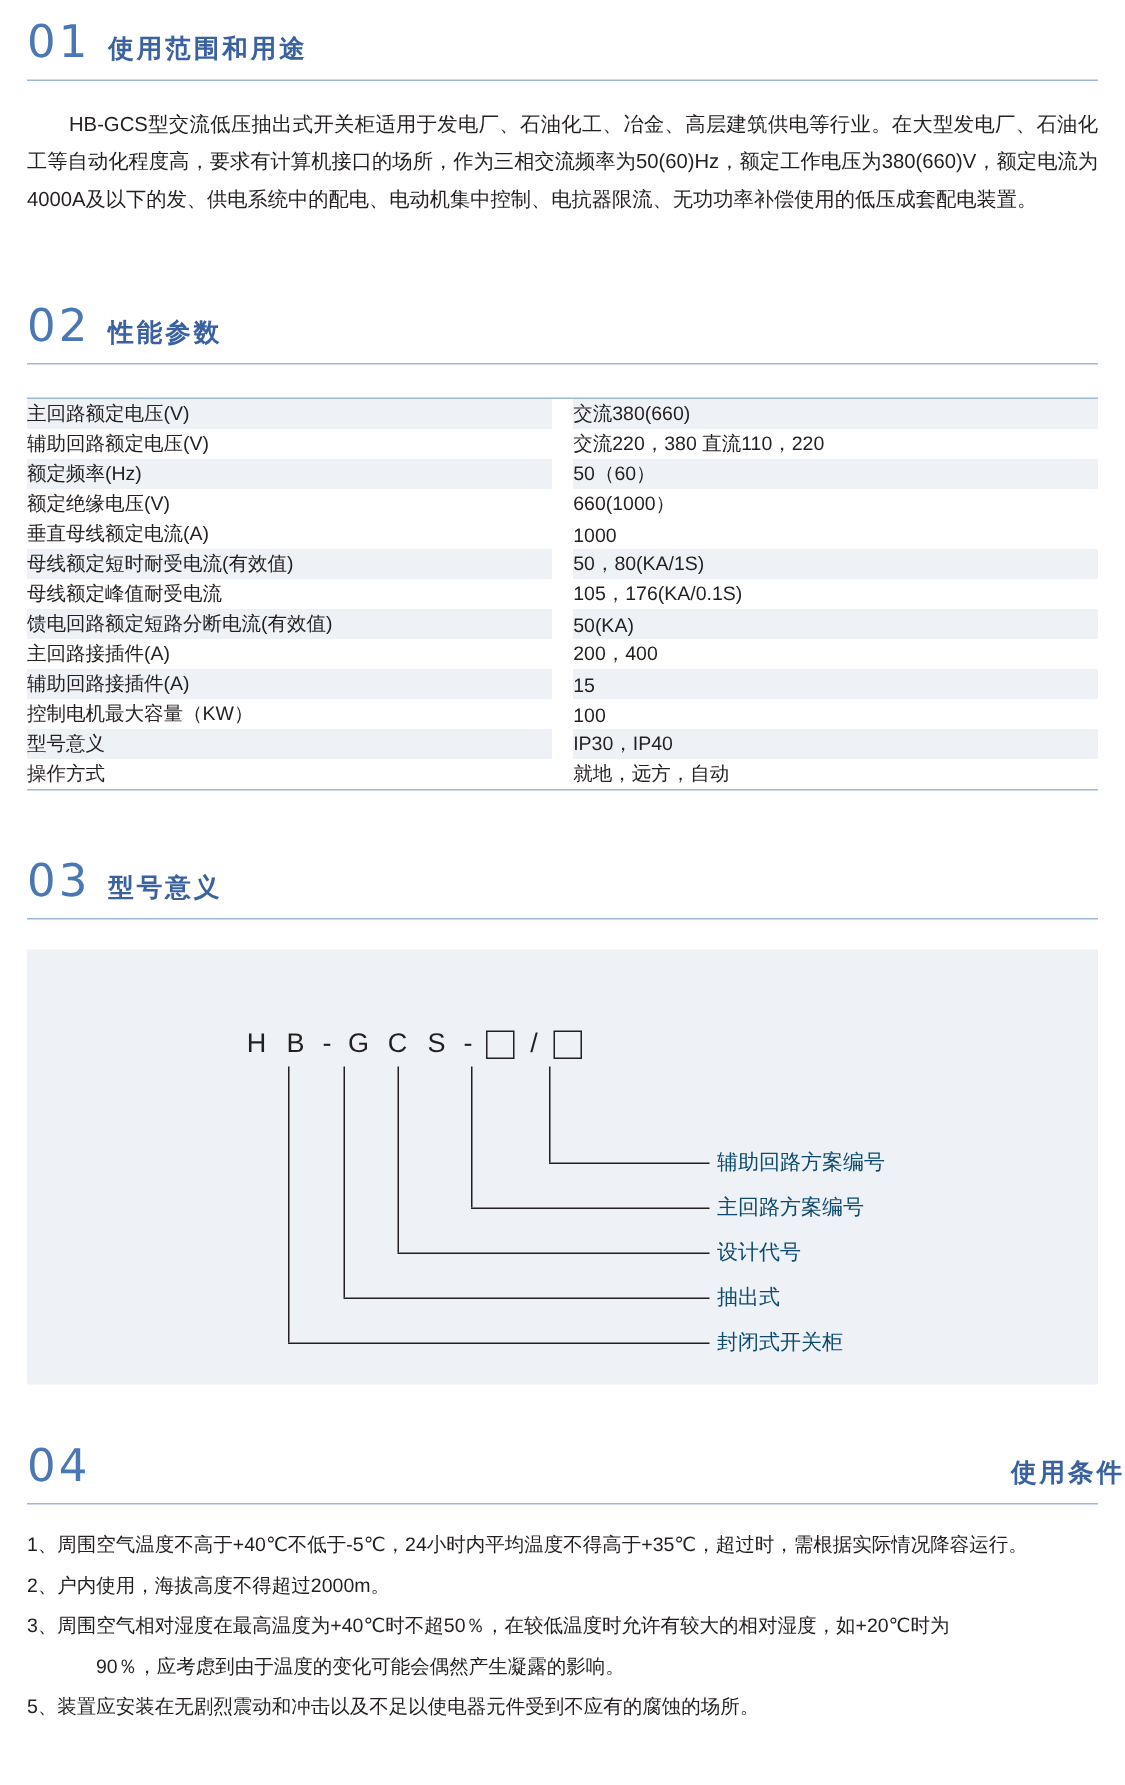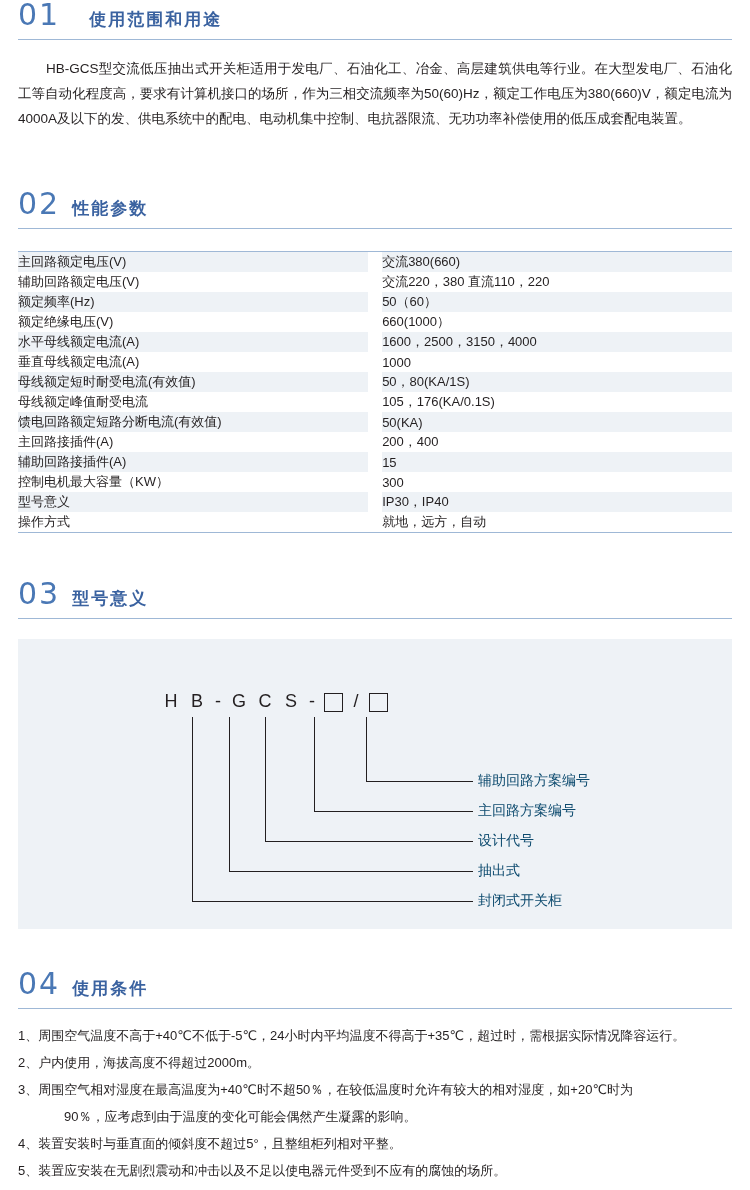--- a/index.html
+++ b/index.html
@@ -147,21 +147,21 @@
   }
   .cond-sub {
     padding-left: 46px;
   }
 </style>
 </head>
 <body>
 
 <div class="page">
 
-  <div class="sec-head" style="gap:17px;">
+  <div class="sec-head" style="margin-top:14px;">
     <div class="sec-num">01</div>
     <div class="sec-title">使用范围和用途</div>
   </div>
   <div class="sec-rule"></div>
 
   <p class="para">HB-GCS型交流低压抽出式开关柜适用于发电厂、石油化工、冶金、高层建筑供电等行业。在大型发电厂、石油化工等自动化程度高，要求有计算机接口的场所，作为三相交流频率为50(60)Hz，额定工作电压为380(660)V，额定电流为4000A及以下的发、供电系统中的配电、电动机集中控制、电抗器限流、无功功率补偿使用的低压成套配电装置。</p>
 
   <div class="sec-head" style="margin-top:58px;">
     <div class="sec-num">02</div>
     <div class="sec-title">性能参数</div>
@@ -185,25 +185,20 @@
         <tr class="odd">
           <td class="k">额定频率(Hz)</td>
           <td class="gap"></td>
           <td class="v">50（60）</td>
         </tr>
         <tr class="even">
           <td class="k">额定绝缘电压(V)</td>
           <td class="gap"></td>
           <td class="v">660(1000）</td>
         </tr>
-        <tr class="odd">
-          <td class="k">水平母线额定电流(A)</td>
-          <td class="gap"></td>
-          <td class="v">1600，2500，3150，4000</td>
-        </tr>
         <tr class="even">
           <td class="k">垂直母线额定电流(A)</td>
           <td class="gap"></td>
           <td class="v">1000</td>
         </tr>
         <tr class="odd">
           <td class="k">母线额定短时耐受电流(有效值)</td>
           <td class="gap"></td>
           <td class="v">50，80(KA/1S)</td>
         </tr>
@@ -223,21 +218,21 @@
           <td class="v">200，400</td>
         </tr>
         <tr class="odd">
           <td class="k">辅助回路接插件(A)</td>
           <td class="gap"></td>
           <td class="v">15</td>
         </tr>
         <tr class="even">
           <td class="k">控制电机最大容量（KW）</td>
           <td class="gap"></td>
-          <td class="v">300</td>
+          <td class="v">100</td>
         </tr>
         <tr class="odd">
           <td class="k">型号意义</td>
           <td class="gap"></td>
           <td class="v">IP30，IP40</td>
         </tr>
         <tr class="even">
           <td class="k">操作方式</td>
           <td class="gap"></td>
           <td class="v">就地，远方，自动</td>
@@ -275,28 +270,27 @@
     <div class="leader v" style="left:211px; top:78px; height:154px;"></div>
     <div class="leader h" style="left:211px; top:232px; width:244px;"></div>
     <div class="lead-label" style="left:460px; top:223px;">抽出式</div>
 
     <div class="leader v" style="left:174px; top:78px; height:184px;"></div>
     <div class="leader h" style="left:174px; top:262px; width:281px;"></div>
     <div class="lead-label" style="left:460px; top:253px;">封闭式开关柜</div>
 
   </div>
 
-  <div class="sec-head" style="margin-top:40px;">
+  <div class="sec-head" style="margin-top:40px;justify-content:space-between;">
     <div class="sec-num">04</div>
     <div class="sec-title">使用条件</div>
   </div>
   <div class="sec-rule"></div>
 
   <div class="cond-list">
     <div class="cond-item">1、周围空气温度不高于+40℃不低于-5℃，24小时内平均温度不得高于+35℃，超过时，需根据实际情况降容运行。</div>
     <div class="cond-item">2、户内使用，海拔高度不得超过2000m。</div>
     <div class="cond-item">3、周围空气相对湿度在最高温度为+40℃时不超50％，在较低温度时允许有较大的相对湿度，如+20℃时为</div>
     <div class="cond-item cond-sub">90％，应考虑到由于温度的变化可能会偶然产生凝露的影响。</div>
-    <div class="cond-item">4、装置安装时与垂直面的倾斜度不超过5°，且整组柜列相对平整。</div>
     <div class="cond-item">5、装置应安装在无剧烈震动和冲击以及不足以使电器元件受到不应有的腐蚀的场所。</div>
   </div>
 
 </div>
 
 </body></html>

